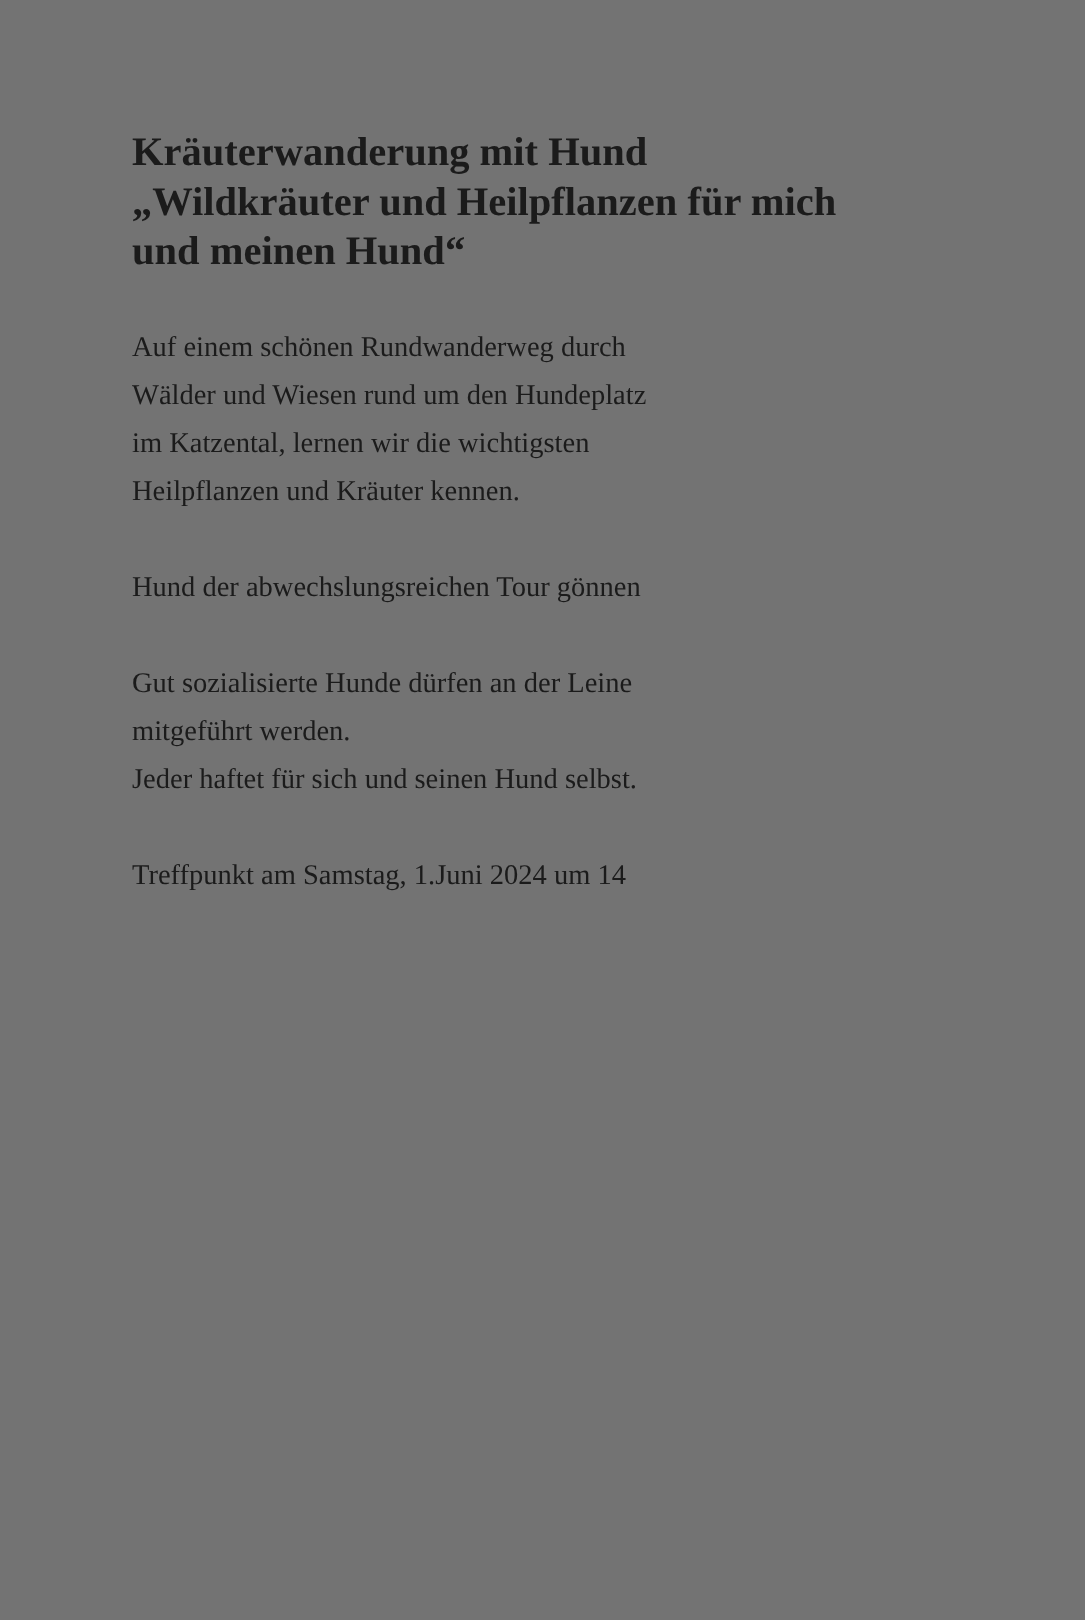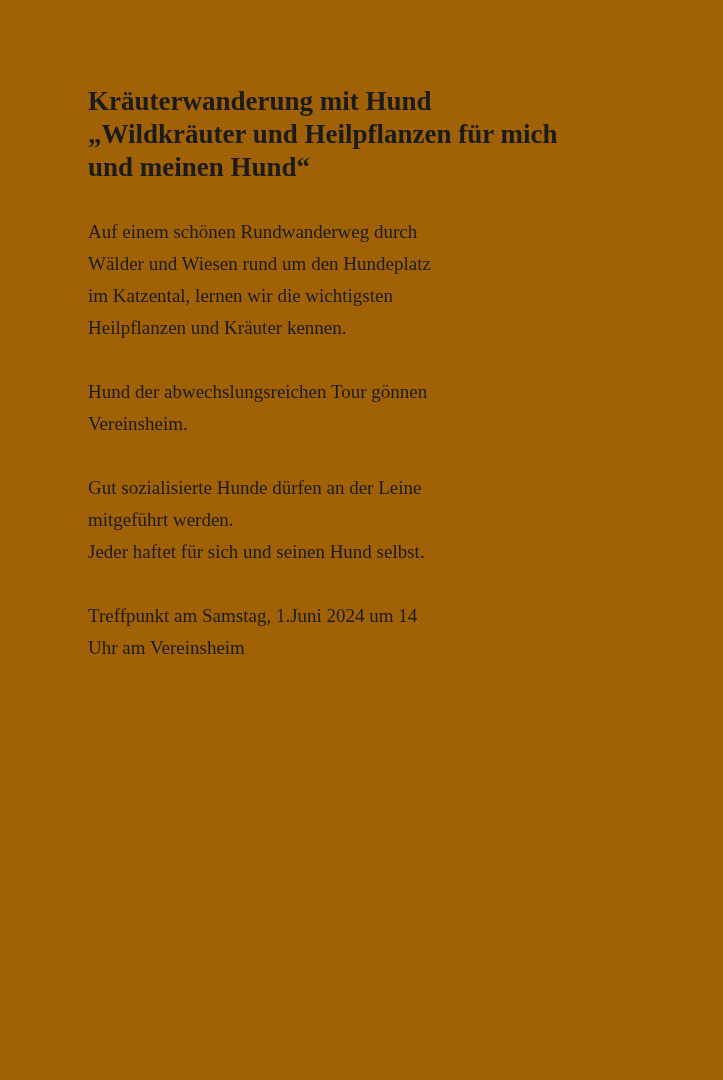--- a/index.html
+++ b/index.html
@@ -12,21 +12,21 @@
     background: #ffffff;
     overflow: hidden;
     font-family: "Liberation Serif", "DejaVu Serif", serif;
   }
   .page {
     position: absolute;
     left: 0;
     top: 0;
     width: 723px;
     height: 1080px;
-    background: #a16207;
+    background: #737373;
     color: #1b1b1b;
     padding: 85px 40px 0 88px;
     box-sizing: border-box;
   }
   .title {
     margin: 0 0 32px 0;
     font-size: 27px;
     font-weight: bold;
     line-height: 33px;
   }
@@ -55,28 +55,26 @@
   <p class="para">
     <span class="line">Auf einem schönen Rundwanderweg durch</span>
     <span class="line">Wälder und Wiesen rund um den Hundeplatz</span>
     <span class="line">im Katzental, lernen wir die wichtigsten</span>
     <span class="line">Heilpflanzen und Kräuter kennen.</span>
   </p>
 
 
   <p class="para">
     <span class="line">Hund der abwechslungsreichen Tour gönnen</span>
-    <span class="line">Vereinsheim.</span>
   </p>
 
   <p class="para">
     <span class="line">Gut sozialisierte Hunde dürfen an der Leine</span>
     <span class="line">mitgeführt werden.</span>
     <span class="line">Jeder haftet für sich und seinen Hund selbst.</span>
   </p>
 
   <p class="para">
     <span class="line">Treffpunkt am Samstag, 1.Juni 2024 um 14</span>
-    <span class="line">Uhr am Vereinsheim</span>
   </p>
 
 
 </div>
 
 </body></html>

